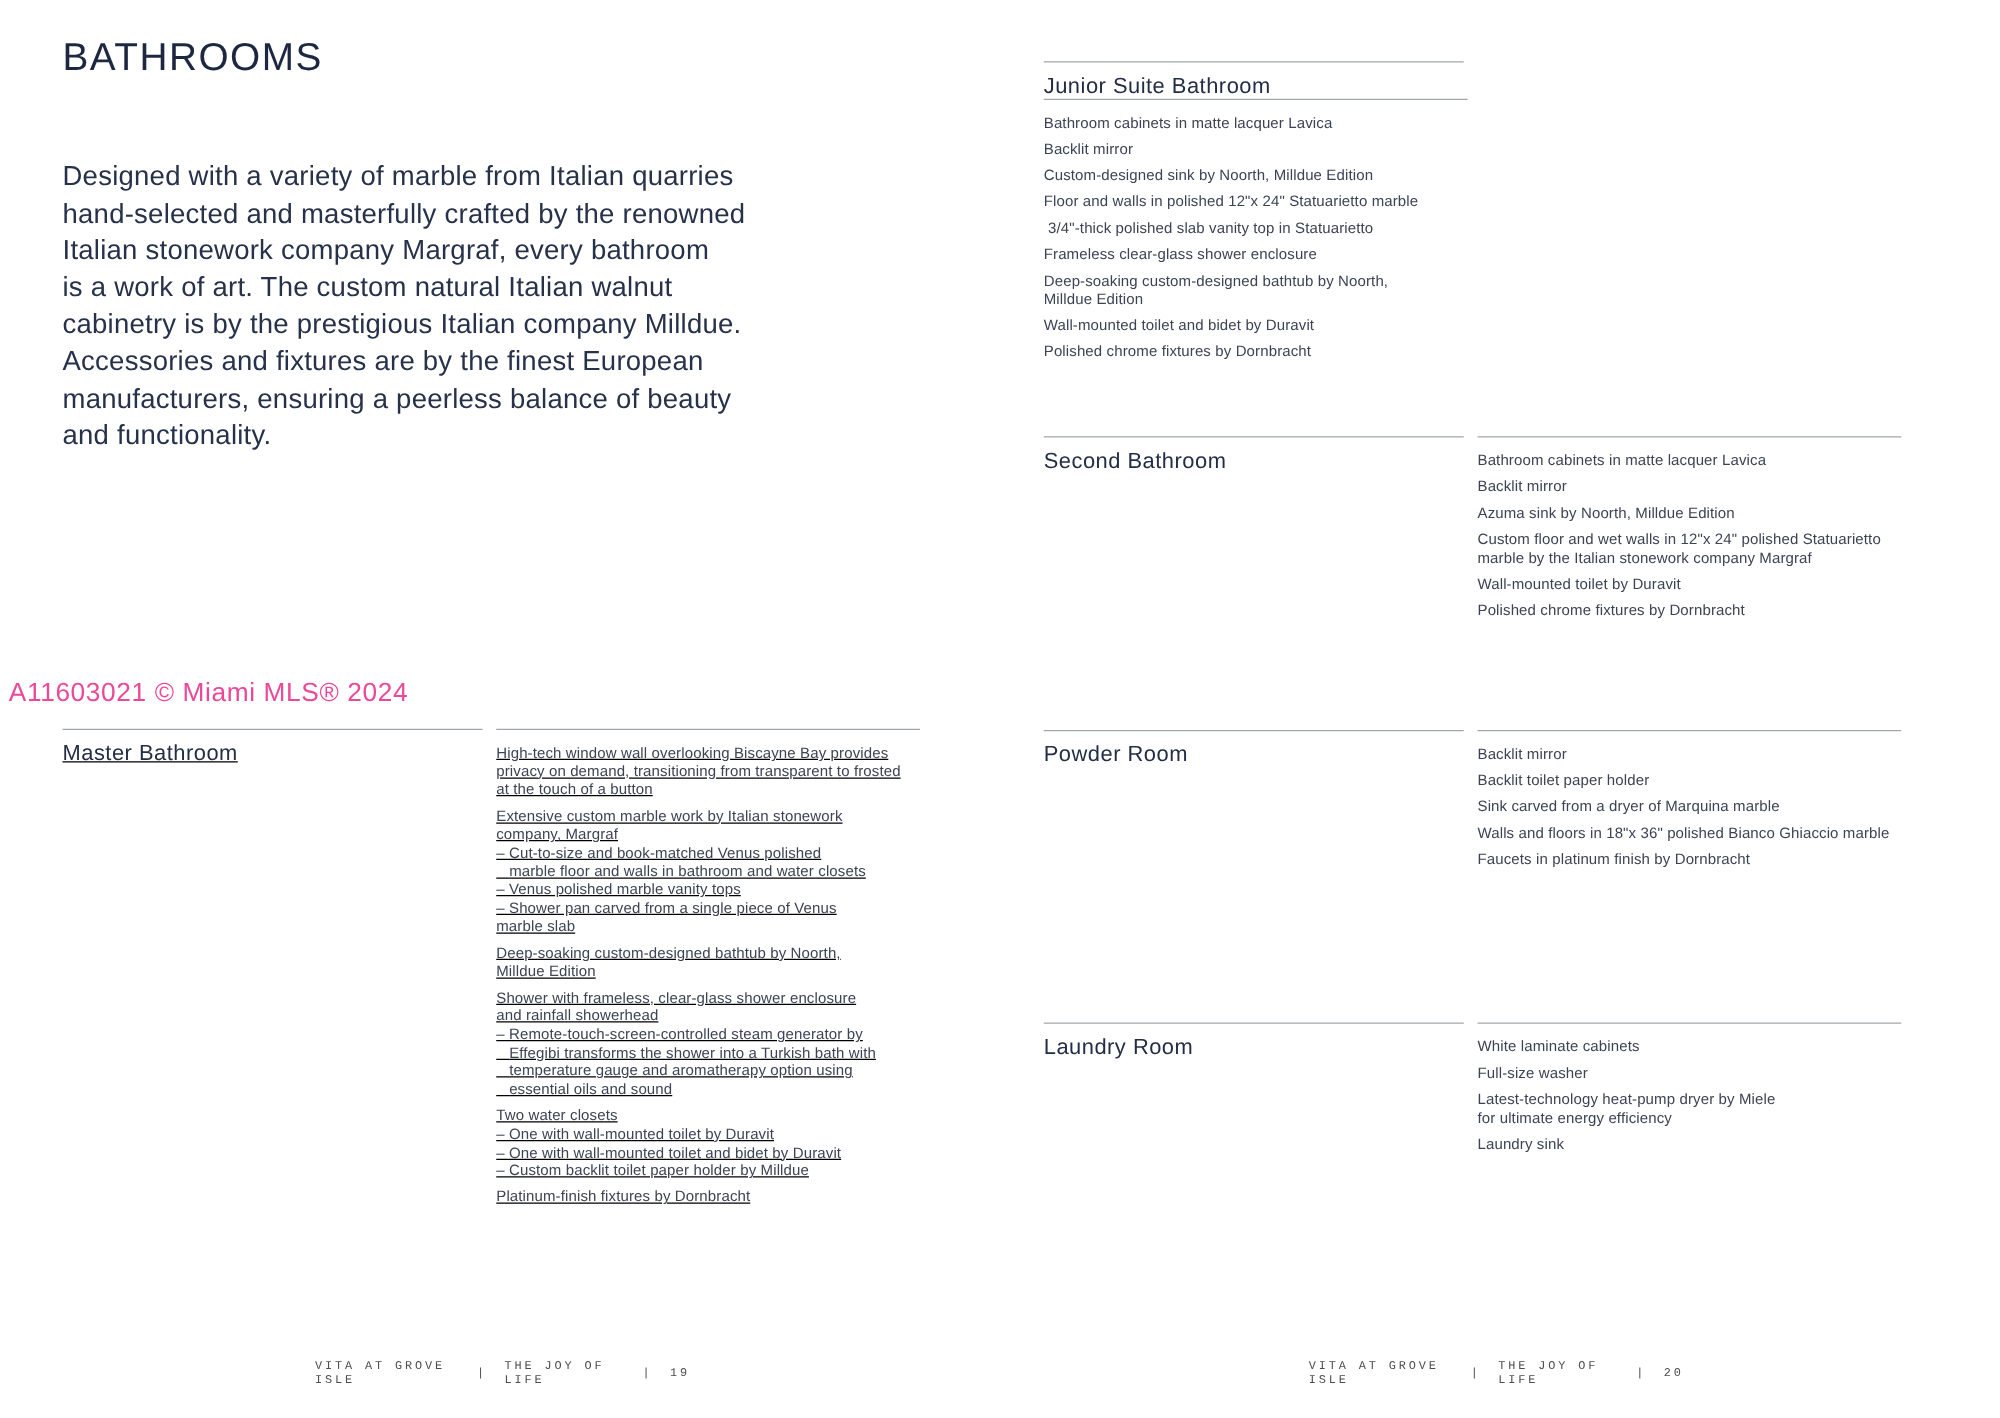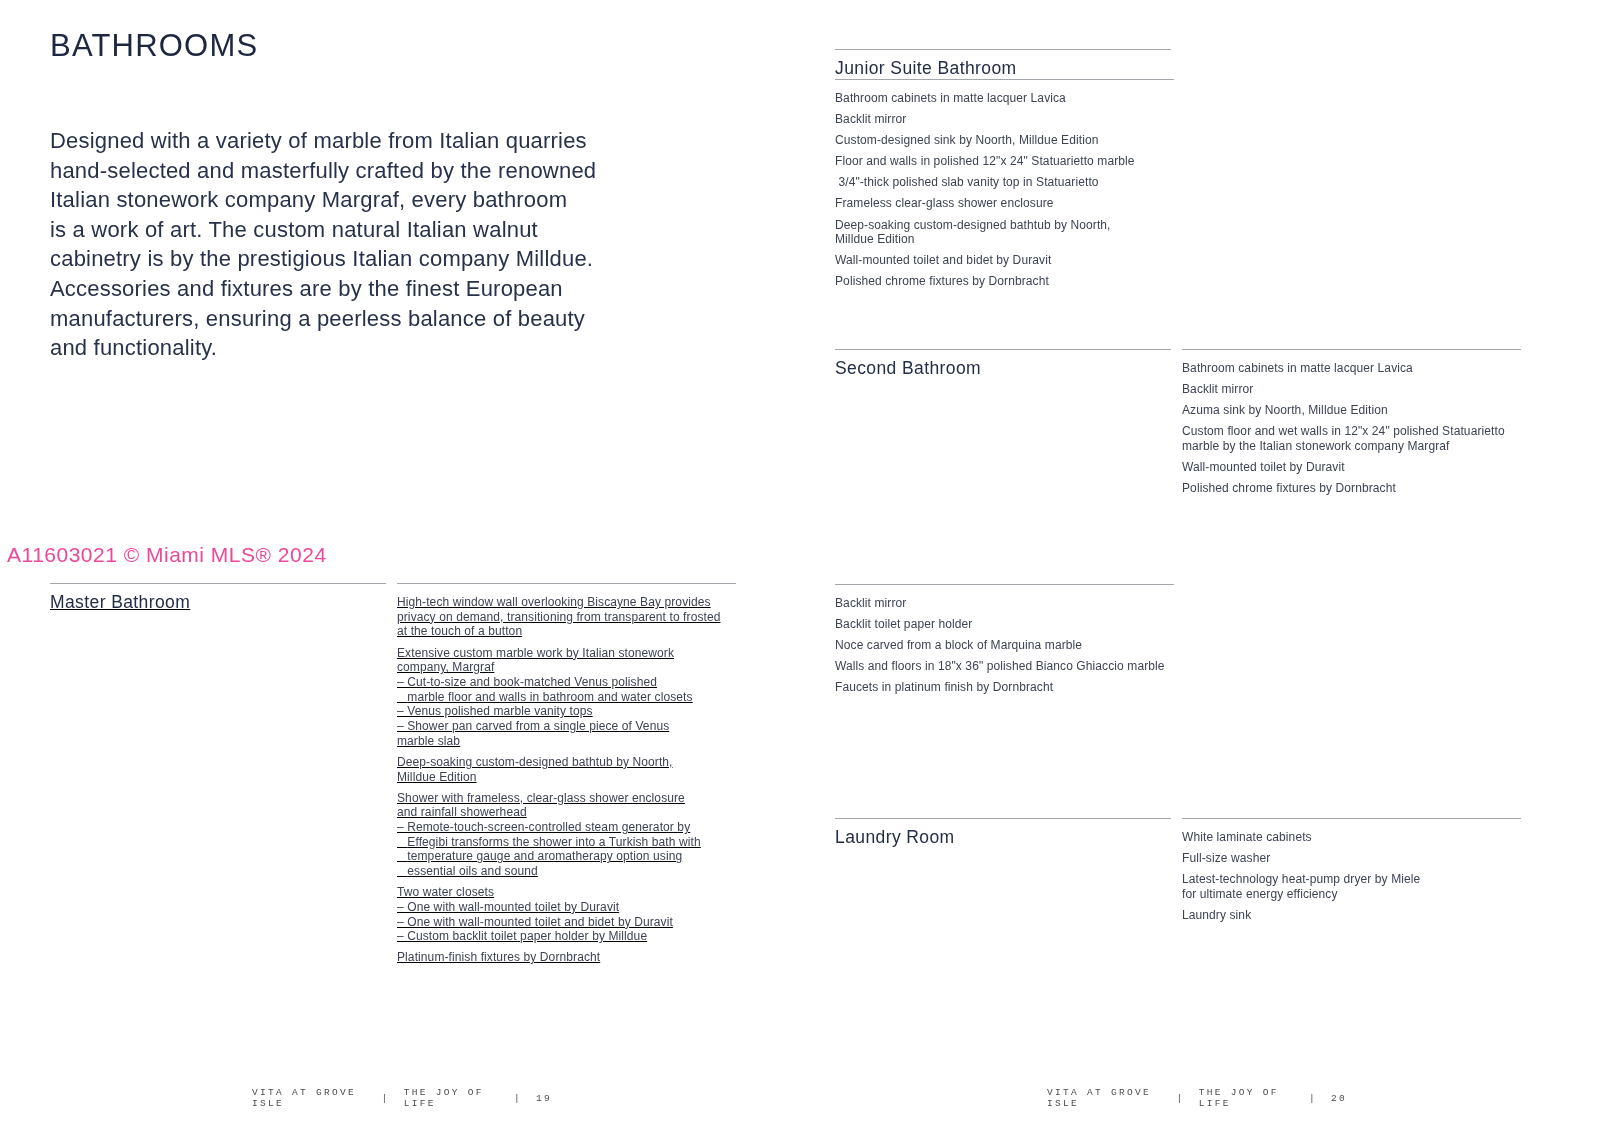--- a/index.html
+++ b/index.html
@@ -133,26 +133,30 @@
             <div class="item">Azuma sink by Noorth, Milldue Edition</div>
             <div class="item">Custom floor and wet walls in 12"x 24" polished Statuarietto
 marble by the Italian stonework company Margraf</div>
             <div class="item">Wall-mounted toilet by Duravit</div>
             <div class="item">Polished chrome fixtures by Dornbracht</div>
           </div>
       </div>
     </div>
 
     <div class="spec abs" style="left:835px;top:584px;">
+      <div class="label-col">
+        <hr class="rule">
+        <h2 class="section-label">Powder Room</h2>
+      </div>
       <div class="items-col">
         <hr class="rule">
         <div class="items">
             <div class="item">Backlit mirror</div>
             <div class="item">Backlit toilet paper holder</div>
-            <div class="item">Noce carved from a block of Marquina marble</div>
+            <div class="item">Sink carved from a dryer of Marquina marble</div>
             <div class="item">Walls and floors in 18"x 36" polished Bianco Ghiaccio marble</div>
             <div class="item">Faucets in platinum finish by Dornbracht</div>
           </div>
       </div>
     </div>
 
     <div class="spec abs" style="left:835px;top:818px;">
       <div class="label-col">
         <hr class="rule">
         <h2 class="section-label">Laundry Room</h2>

